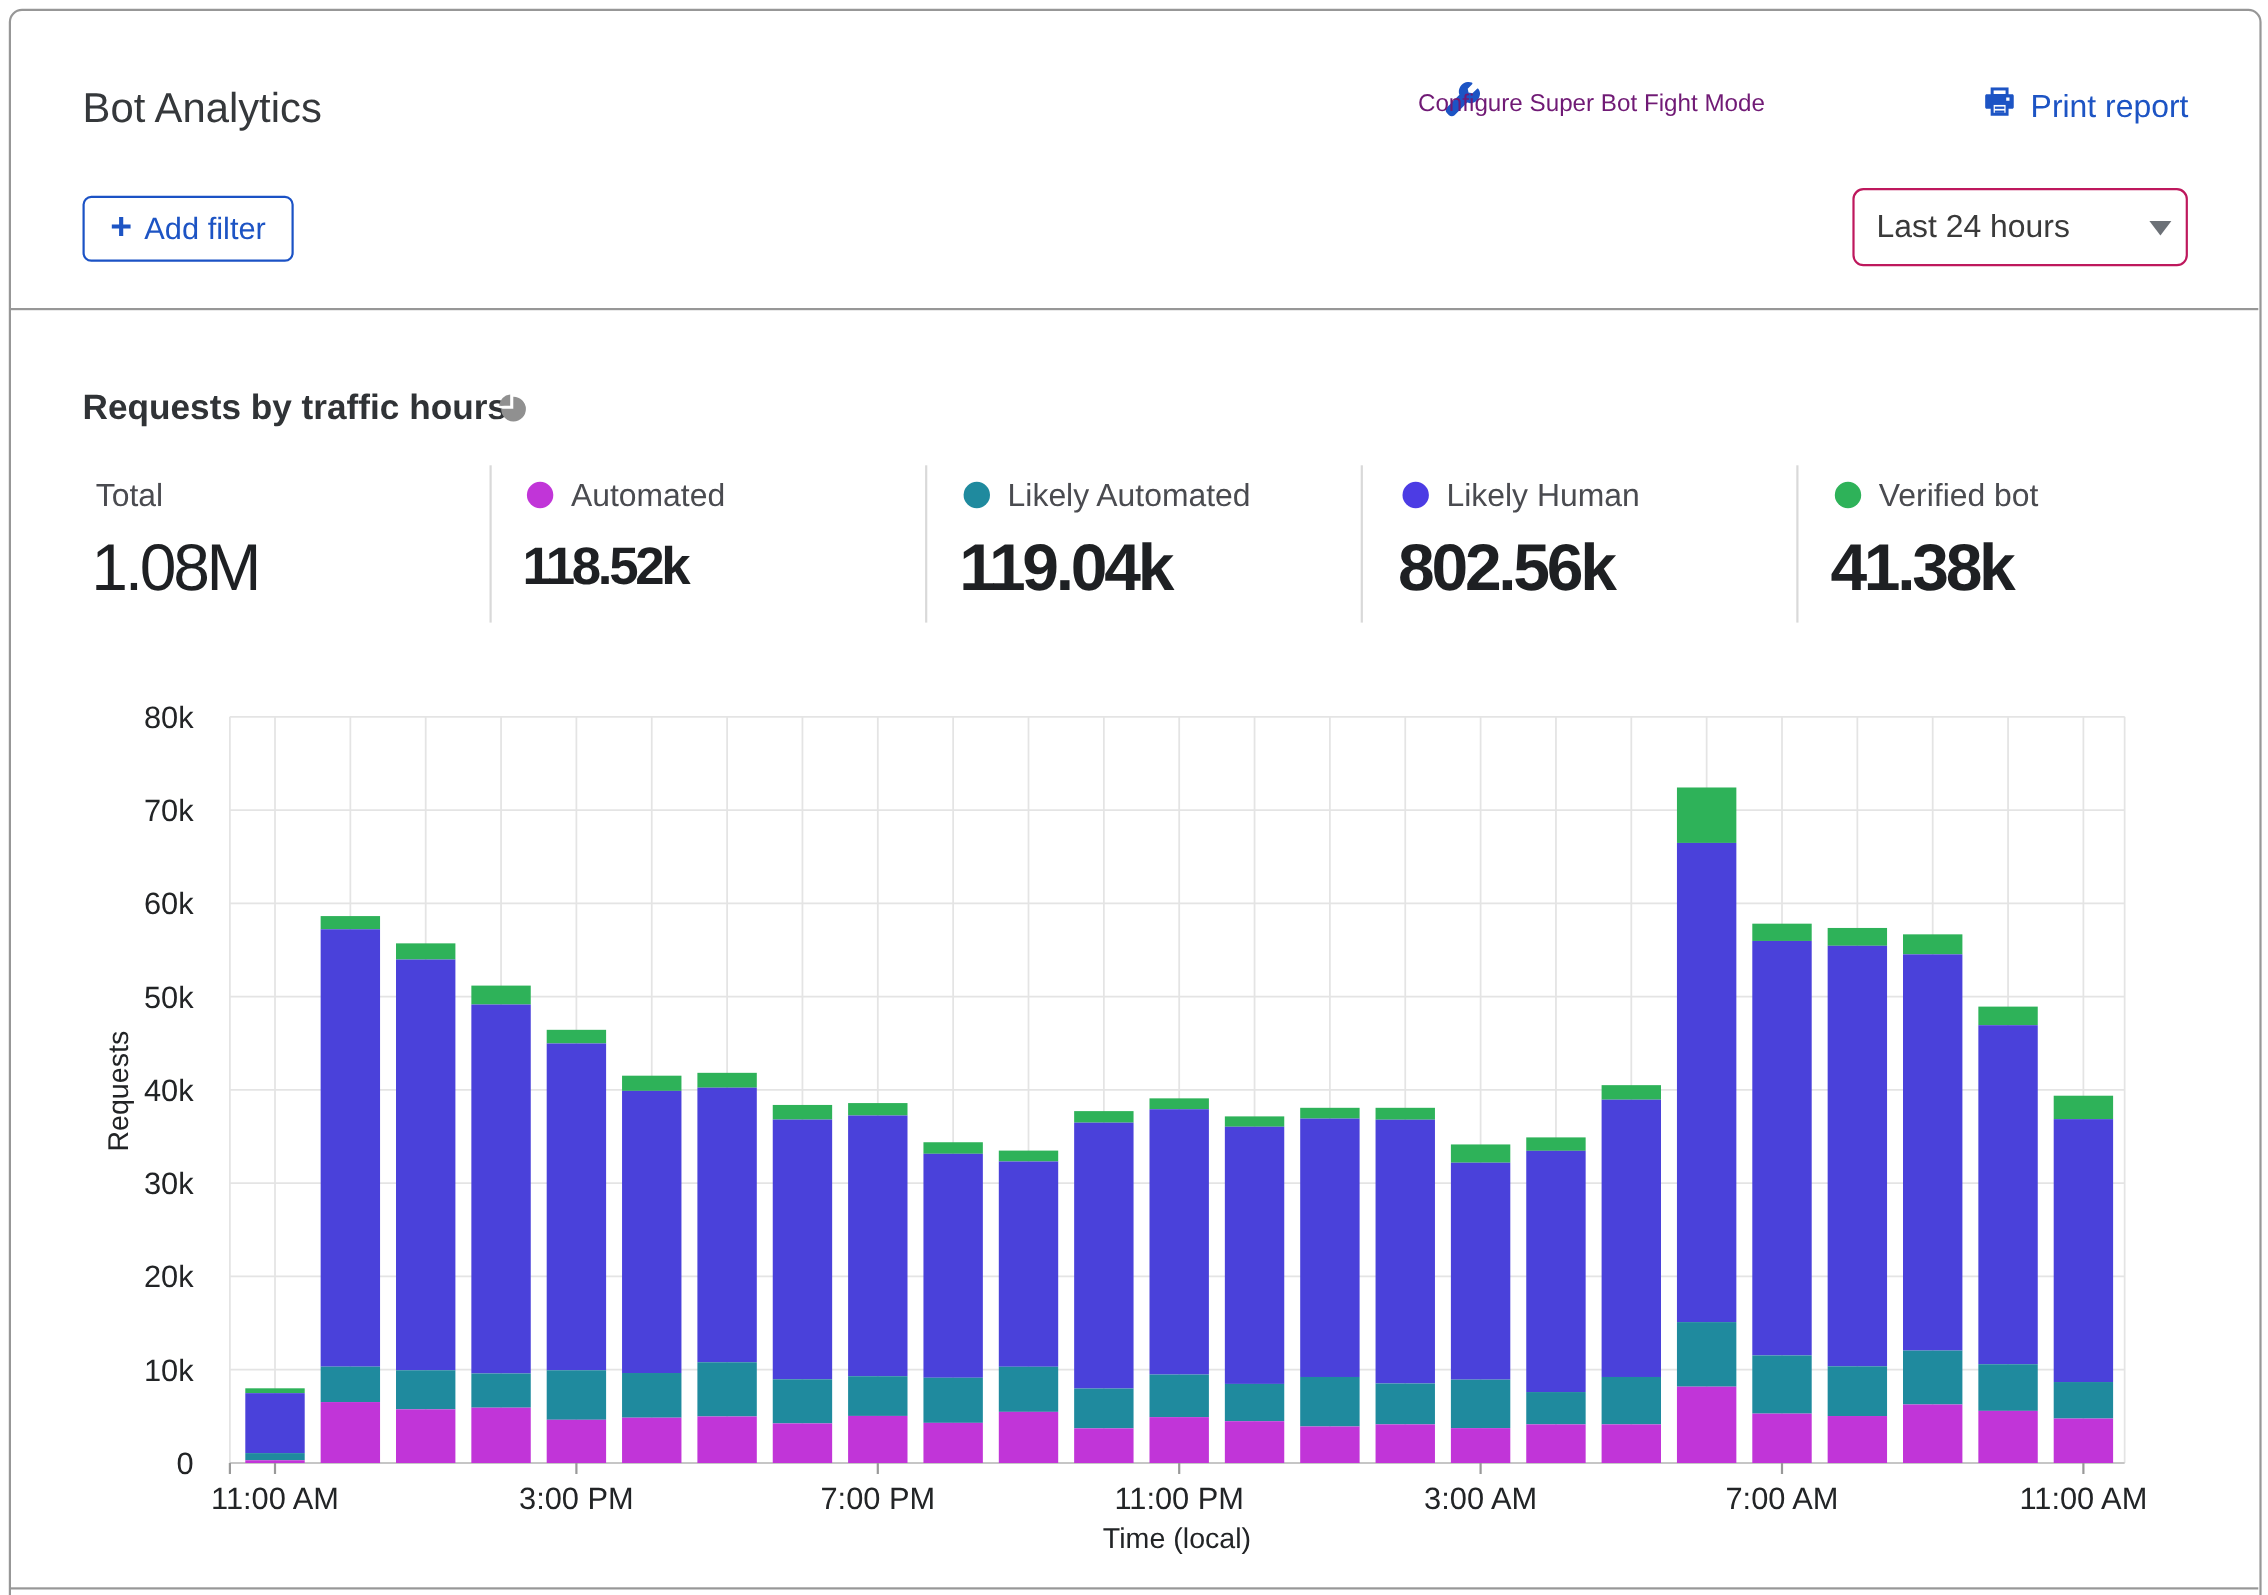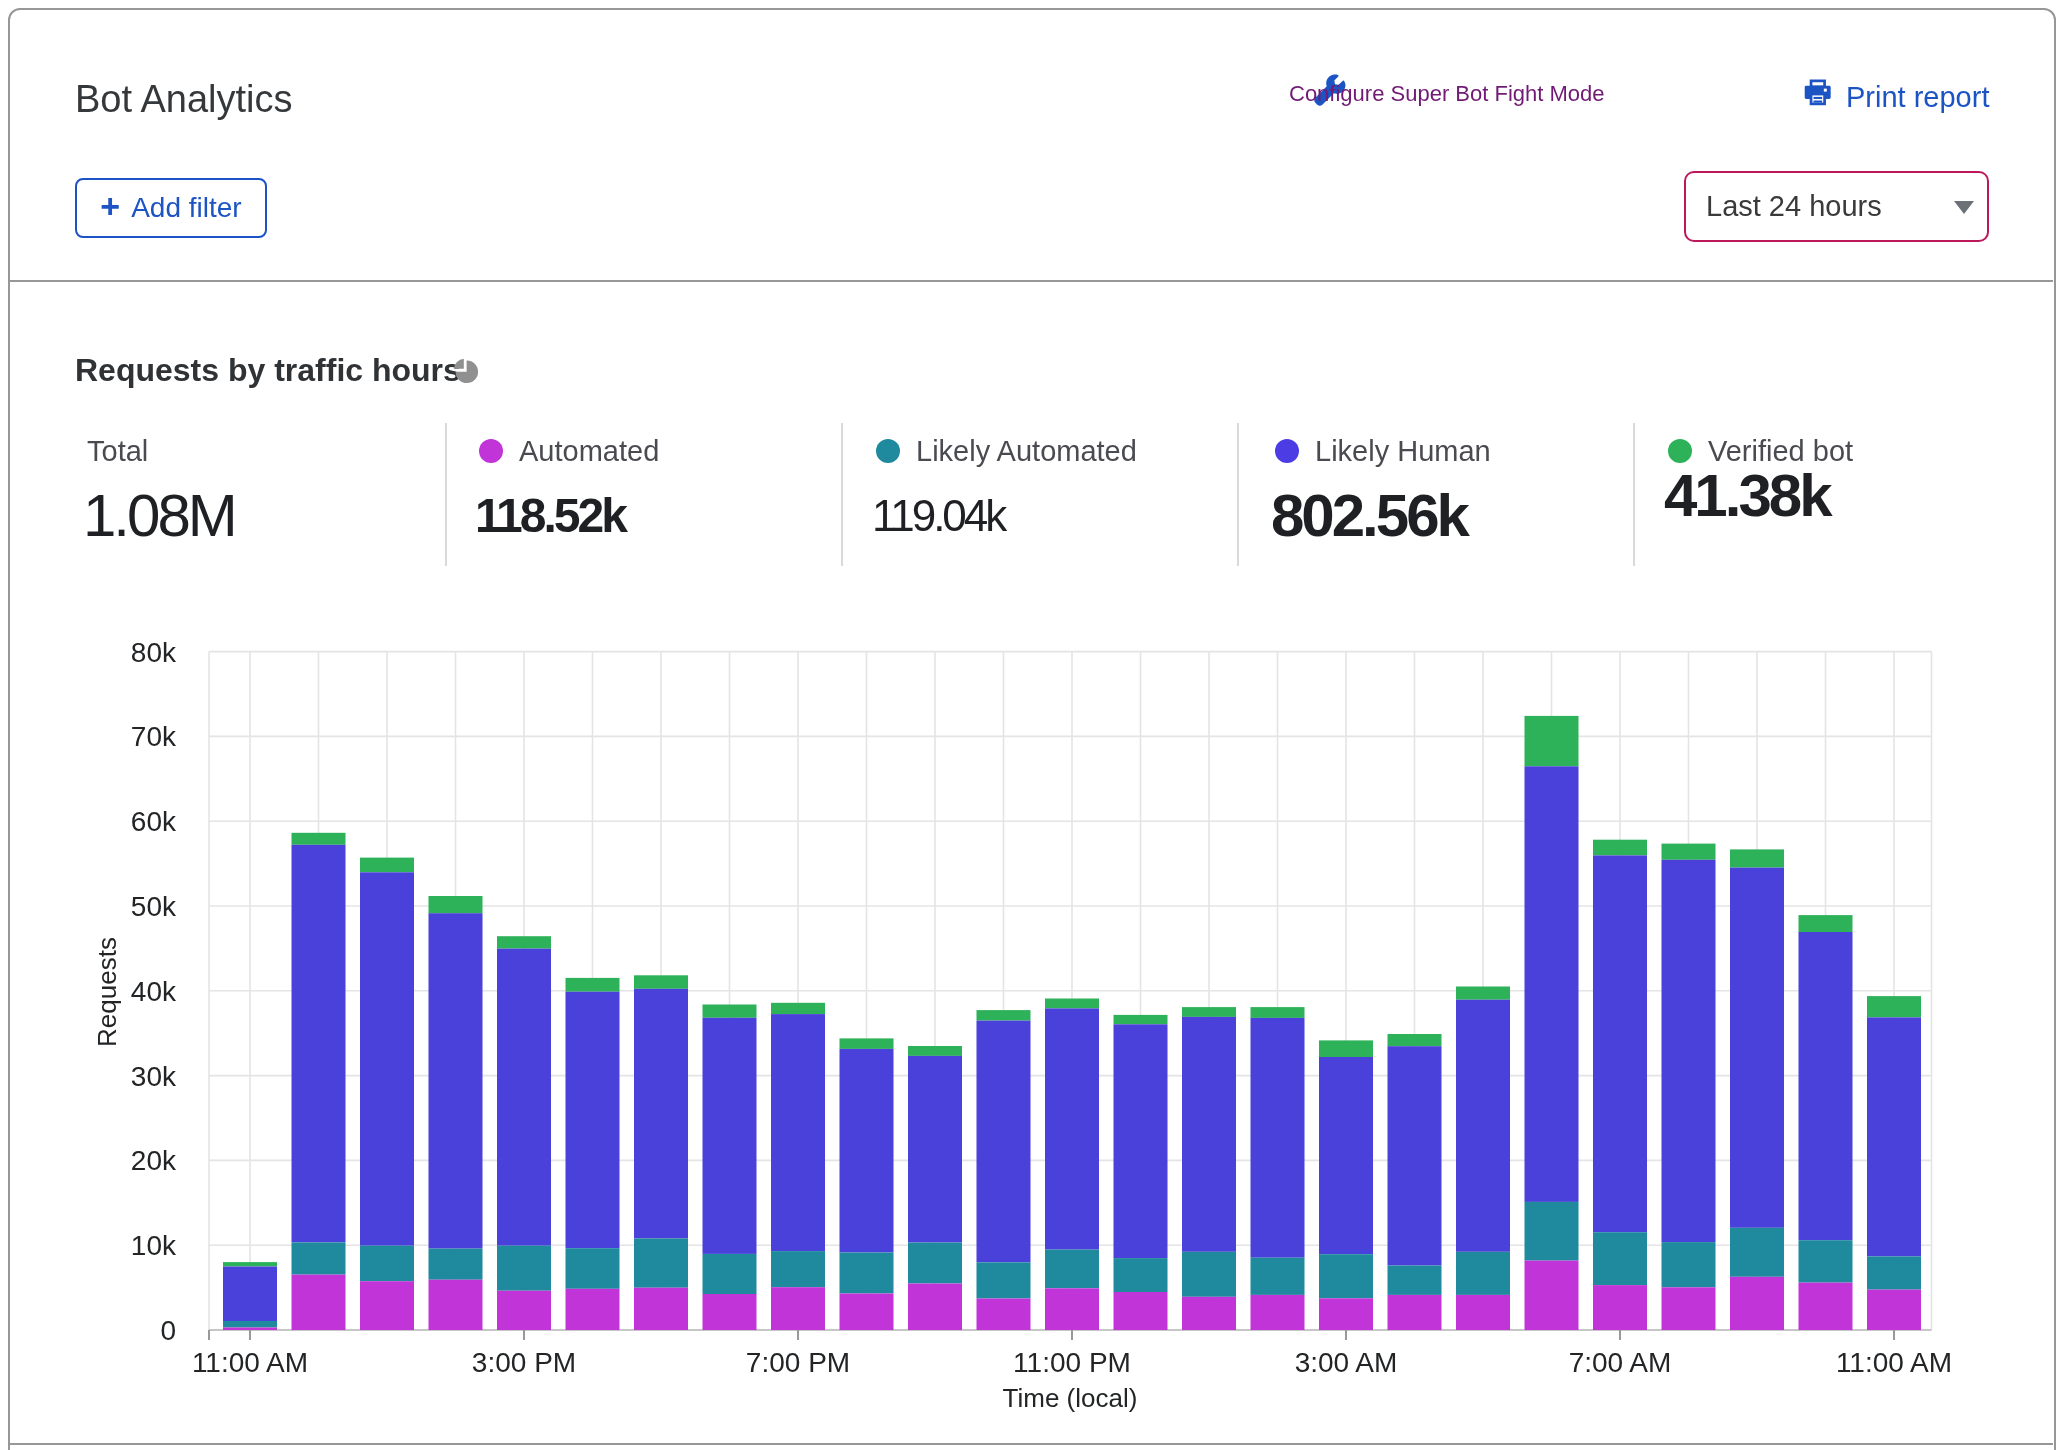--- a/index.html
+++ b/index.html
@@ -44,29 +44,29 @@
 <div style="position:absolute;left:87px;top:437px;">
 <div style="font-size:29px;color:#4a4b50;white-space:nowrap;line-height:29px">Total</div>
 <div style="font-size:60px;font-weight:normal;color:#1e2023;letter-spacing:-3px;margin-top:20px;margin-left:-4px;line-height:60px">1.08M</div>
 </div>
 <div style="position:absolute;left:479px;top:437px;">
 <div style="font-size:29px;color:#4a4b50;white-space:nowrap;line-height:29px"><span style="display:inline-block;width:24px;height:24px;border-radius:50%;background:#c135d8;margin-right:16px;vertical-align:-2px"></span>Automated</div>
 <div style="font-size:48px;font-weight:bold;color:#1e2023;letter-spacing:-3px;margin-top:20px;margin-left:-4px;line-height:60px">118.52k</div>
 </div>
 <div style="position:absolute;left:876px;top:437px;">
 <div style="font-size:29px;color:#4a4b50;white-space:nowrap;line-height:29px"><span style="display:inline-block;width:24px;height:24px;border-radius:50%;background:#1f8a9e;margin-right:16px;vertical-align:-2px"></span>Likely Automated</div>
-<div style="font-size:44px;font-weight:normal;color:#1e2023;letter-spacing:-3px;margin-top:20px;margin-left:-4px;line-height:60px">119.04k</div>
+<div style="font-size:60px;font-weight:bold;color:#1e2023;letter-spacing:-3px;margin-top:20px;margin-left:-4px;line-height:60px">119.04k</div>
 </div>
 <div style="position:absolute;left:1275px;top:437px;">
 <div style="font-size:29px;color:#4a4b50;white-space:nowrap;line-height:29px"><span style="display:inline-block;width:24px;height:24px;border-radius:50%;background:#4c3ce4;margin-right:16px;vertical-align:-2px"></span>Likely Human</div>
 <div style="font-size:60px;font-weight:bold;color:#1e2023;letter-spacing:-3px;margin-top:20px;margin-left:-4px;line-height:60px">802.56k</div>
 </div>
 <div style="position:absolute;left:1668px;top:437px;">
 <div style="font-size:29px;color:#4a4b50;white-space:nowrap;line-height:29px"><span style="display:inline-block;width:24px;height:24px;border-radius:50%;background:#2eb259;margin-right:16px;vertical-align:-2px"></span>Verified bot</div>
-<div style="font-size:60px;font-weight:bold;color:#1e2023;letter-spacing:-3px;margin-left:-4px;line-height:60px">41.38k</div>
+<div style="font-size:60px;font-weight:bold;color:#1e2023;letter-spacing:-3px;margin-top:20px;margin-left:-4px;line-height:60px">41.38k</div>
 </div>
 <div style="position:absolute;left:445px;top:423px;width:2px;height:143px;background:#d9d9d9"></div>
 <div style="position:absolute;left:841px;top:423px;width:2px;height:143px;background:#d9d9d9"></div>
 <div style="position:absolute;left:1237px;top:423px;width:2px;height:143px;background:#d9d9d9"></div>
 <div style="position:absolute;left:1633px;top:423px;width:2px;height:143px;background:#d9d9d9"></div>
 
 <svg width="2062" height="1450" viewBox="0 0 2062 1450" style="position:absolute;left:0;top:0">
 <line x1="209.0" y1="1245.2" x2="1931.5" y2="1245.2" stroke="#e4e4e4" stroke-width="1.6"></line>
 <line x1="209.0" y1="1160.4" x2="1931.5" y2="1160.4" stroke="#e4e4e4" stroke-width="1.6"></line>
 <line x1="209.0" y1="1075.6" x2="1931.5" y2="1075.6" stroke="#e4e4e4" stroke-width="1.6"></line>

